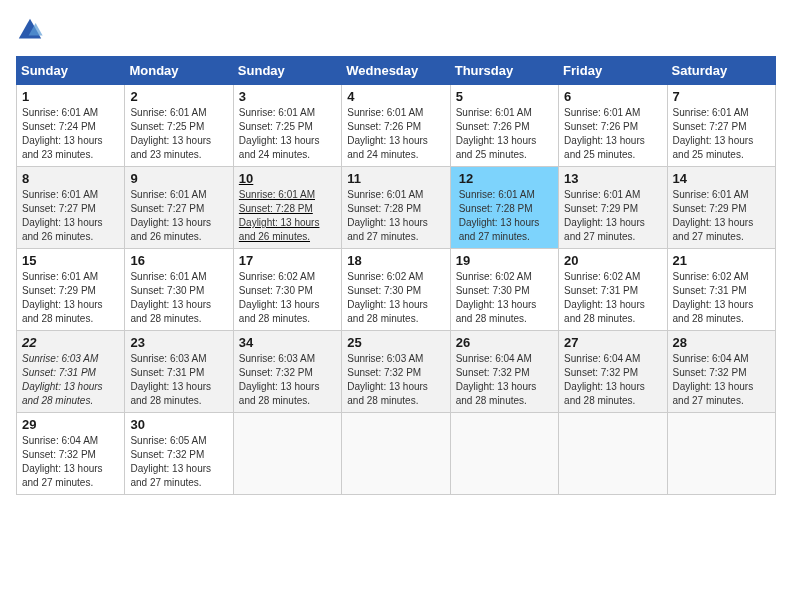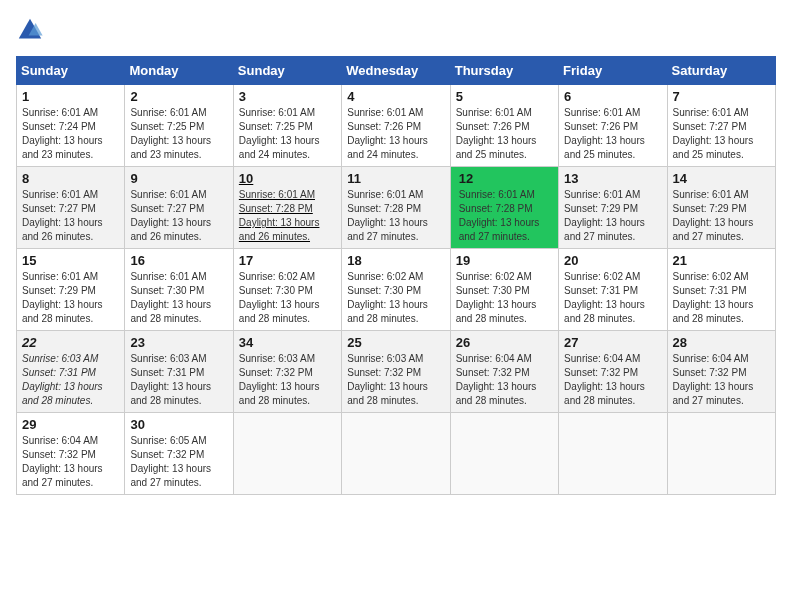--- a/index.html
+++ b/index.html
@@ -200,21 +200,21 @@
         </div>
       </td>
         <td style="background: rgb(242, 242, 242); margin-top: 44px;">
         <span class="day-num">11</span>
         <div class="day-info">
           Sunrise: 6:01 AM<br>
           Sunset: 7:28 PM<br>
           Daylight: 13 hours and 27 minutes.
         </div>
       </td>
-        <td style="background: #22c55e; padding-left: 8px;">
+        <td style="background: #7dd3fc; padding-left: 8px;">
         <span class="day-num">12</span>
         <div class="day-info">
           Sunrise: 6:01 AM<br>
           Sunset: 7:28 PM<br>
           Daylight: 13 hours and 27 minutes.
         </div>
       </td>
         <td style="background: rgb(242, 242, 242);">
         <span class="day-num">13</span>
         <div class="day-info">

